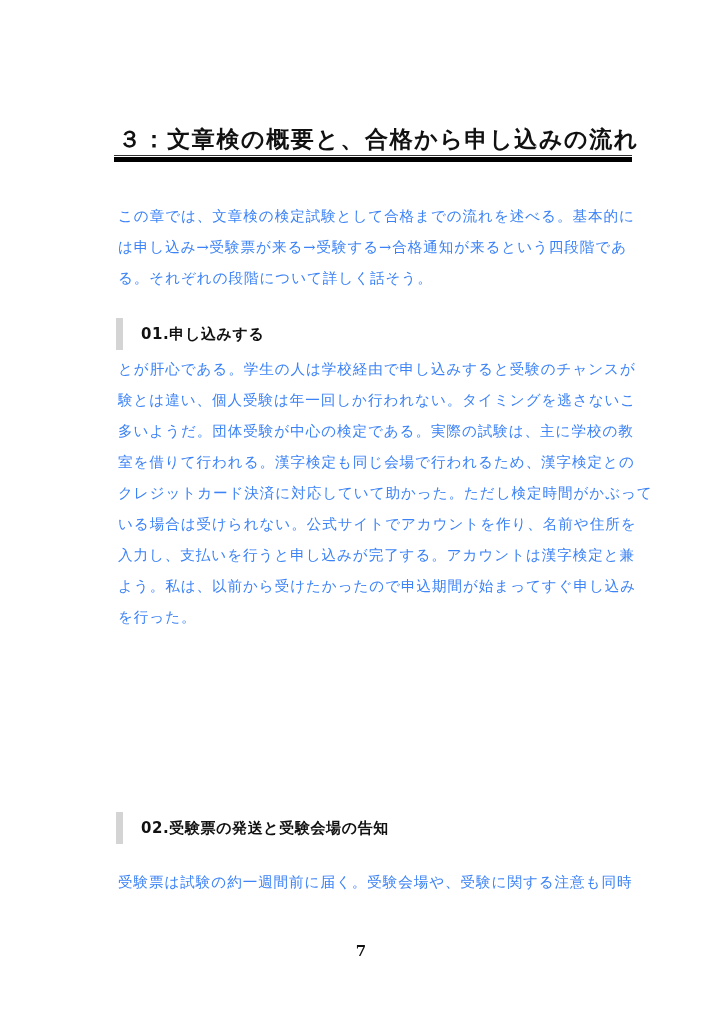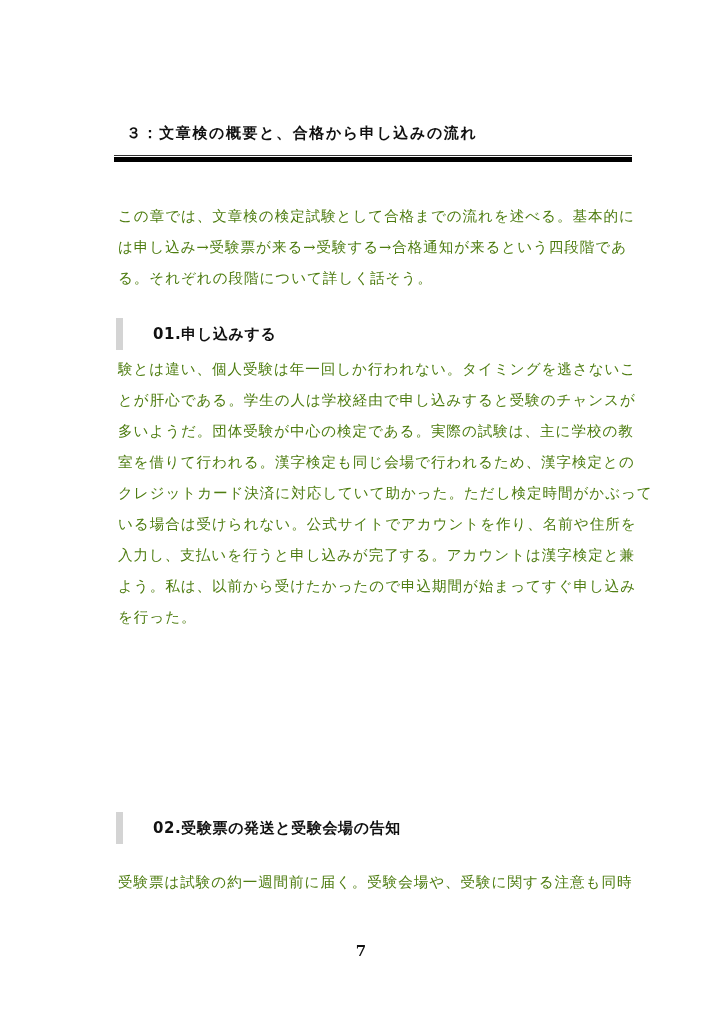--- a/index.html
+++ b/index.html
@@ -20,25 +20,24 @@
       left: 0; top: 0;
       width: 722px;
       height: 1024px;
     }
     .chapter-title {
       position: absolute;
       left: 118px;
       top: 124px;
       font-family: Liberation Serif, serif;
       font-weight: bold;
-      font-size: 15px;
+      font-size: 23px;
       letter-spacing: 1.6px;
       color: #111;
       white-space: nowrap;
-      margin-left: 8px;
     }
     .title-rule-thin {
       position: absolute;
       left: 114px;
       top: 155px;
       width: 518px;
       height: 1px;
       background: #333;
     }
     .title-rule-thick {
@@ -49,34 +48,34 @@
       height: 5px;
       background: #000;
     }
     .para {
       position: absolute;
       left: 118px;
       width: 520px;
       font-size: 14.6px;
       line-height: 31px;
       letter-spacing: 0.9px;
-      color: #4d7c0f;
+      color: #3b82f6;
     }
     .para .line {
       display: block;
       white-space: nowrap;
     }
     .intro { top: 200px; }
     .sec1-body { top: 353px; }
     .sec2-body { top: 866px; }
     .section-heading {
       position: absolute;
       left: 116px;
       height: 32px;
-      padding-left: 30px;
+      padding-left: 18px;
       border-left: 7px solid #d4d4d4;
       font-family: "DejaVu Sans", "Liberation Sans", sans-serif;
       font-weight: bold;
       font-size: 15px;
       line-height: 32px;
       letter-spacing: 0.6px;
       color: #111;
       white-space: nowrap;
       box-sizing: border-box;
     }
@@ -105,22 +104,22 @@
 
   <div class="para intro">
     <span class="line">この章では、文章検の検定試験として合格までの流れを述べる。基本的に</span>
     <span class="line">は申し込み→受験票が来る→受験する→合格通知が来るという四段階であ</span>
     <span class="line">る。それぞれの段階について詳しく話そう。</span>
   </div>
 
   <div class="section-heading sec1-heading">01.申し込みする</div>
 
   <div class="para sec1-body">
+    <span class="line">とが肝心である。学生の人は学校経由で申し込みすると受験のチャンスが</span>
     <span class="line">験とは違い、個人受験は年一回しか行われない。タイミングを逃さないこ</span>
-    <span class="line">とが肝心である。学生の人は学校経由で申し込みすると受験のチャンスが</span>
     <span class="line">多いようだ。団体受験が中心の検定である。実際の試験は、主に学校の教</span>
     <span class="line">室を借りて行われる。漢字検定も同じ会場で行われるため、漢字検定との</span>
     <span class="line">クレジットカード決済に対応していて助かった。ただし検定時間がかぶって</span>
     <span class="line">いる場合は受けられない。公式サイトでアカウントを作り、名前や住所を</span>
     <span class="line">入力し、支払いを行うと申し込みが完了する。アカウントは漢字検定と兼</span>
     <span class="line">よう。私は、以前から受けたかったので申込期間が始まってすぐ申し込み</span>
     <span class="line">を行った。</span>
   </div>
 
   <div class="section-heading sec2-heading">02.受験票の発送と受験会場の告知</div>

